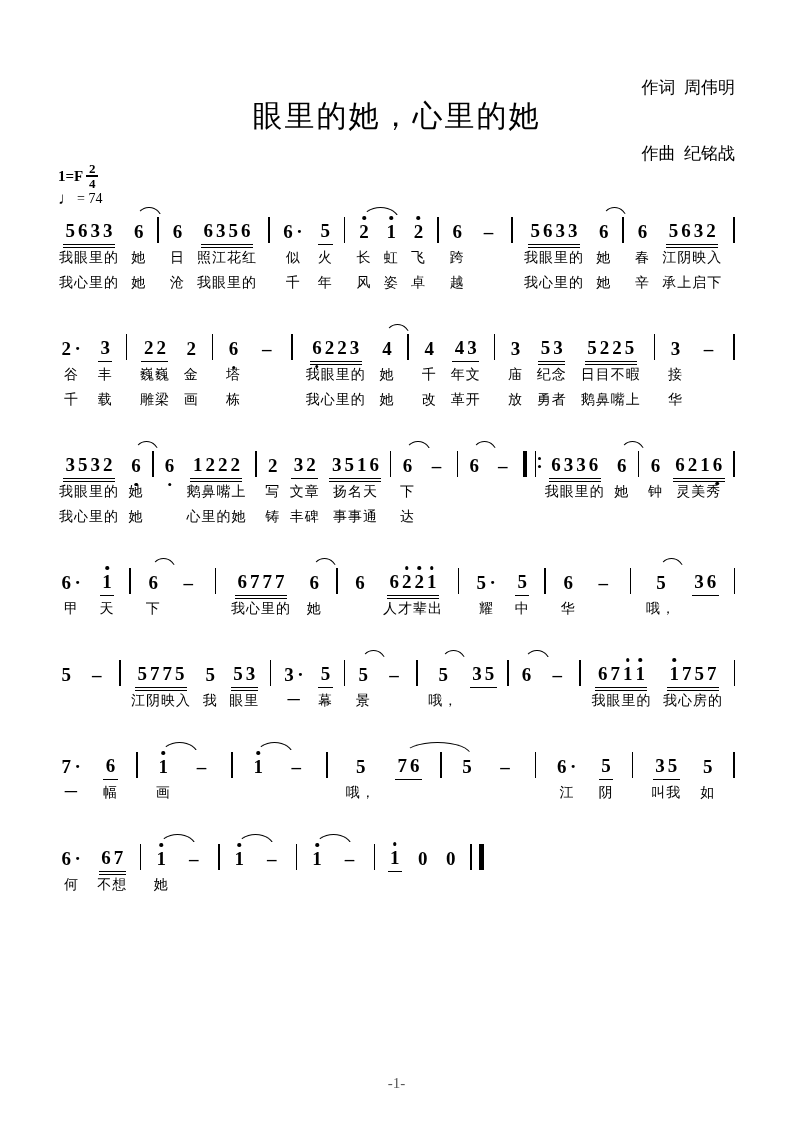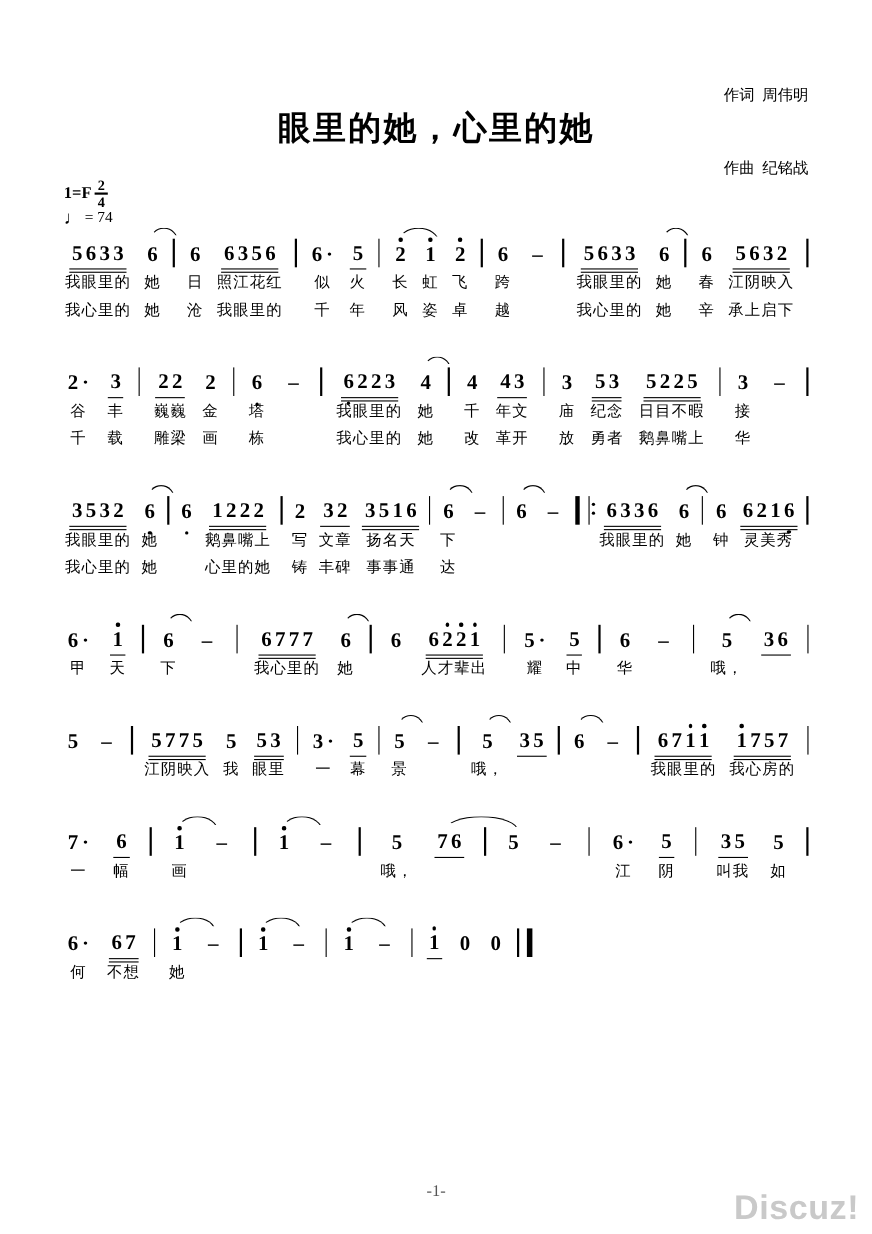--- a/index.html
+++ b/index.html
@@ -1,29 +1,29 @@
 <!DOCTYPE html>
 <html><head>
 <meta charset="utf-8">
 <style>
   html,body{margin:0;padding:0;background:#fff;}
   .page{position:relative;width:793px;height:1122px;background:#ffffff;overflow:hidden;
         font-family:"Liberation Serif",serif;color:#000;}
   .title{padding-top:96px;text-align:center;font-family:"Liberation Sans",sans-serif;
-         font-weight:bold;font-size:30px;letter-spacing:2px;}
+         font-weight:normal;font-size:30px;letter-spacing:2px;}
   .header{display:flex;justify-content:space-between;align-items:flex-end;
           padding:16px 58px 0 58px;height:56px;}
   .keyblock{font-family:"Liberation Serif",serif;font-size:15px;font-weight:bold;}
   .keyrow{display:flex;align-items:center;height:26px;}
   .frac{display:inline-flex;flex-direction:column;align-items:center;margin-left:3px;
         font-size:13px;line-height:11px;font-weight:bold;}
   .frac .fbar{width:12px;height:1.5px;background:#000;margin:1px 0;}
   .temporow{display:flex;align-items:center;height:20px;font-weight:normal;font-size:14px;}
   .temporow .notechar{font-size:17px;margin-right:2px;}
-  .credits{text-align:right;font-size:14px;line-height:22px;white-space:pre;}
+  .credits{text-align:right;font-size:17px;line-height:22px;white-space:pre;}
   .score{padding:0 58px;margin-top:6px;}
   .line{display:flex;justify-content:space-between;align-items:flex-start;
         position:relative;margin-bottom:37px;}
   .cell{display:flex;flex-direction:column;align-items:center;margin:0 1px;}
   .noterow{position:relative;height:30px;display:flex;align-items:flex-end;}
   .grp{display:inline-flex;align-items:flex-end;padding:0 1px 2px 1px;position:relative;}
   .grp.u1{border-bottom:1.5px solid #000;}
   .grp.u2{border-bottom:1.5px solid #000;}
   .grp.u2::after{content:"";position:absolute;left:0;right:0;bottom:-4px;height:1.5px;background:#000;}
   .n,.dash,.dot{font-family:"Liberation Serif",serif;font-weight:bold;font-size:19px;
@@ -1057,14 +1057,13 @@
               <span class="n">0</span>
             </span>
           </div>
           <div class="lyr">&nbsp;</div>
         </div>
         <span class="final"></span>
       </div>
     </div>
 
   <div class="pagenum">-1-</div>
-  <div class="watermark">Discuz!</div>
 </div>
 
 </body></html>

